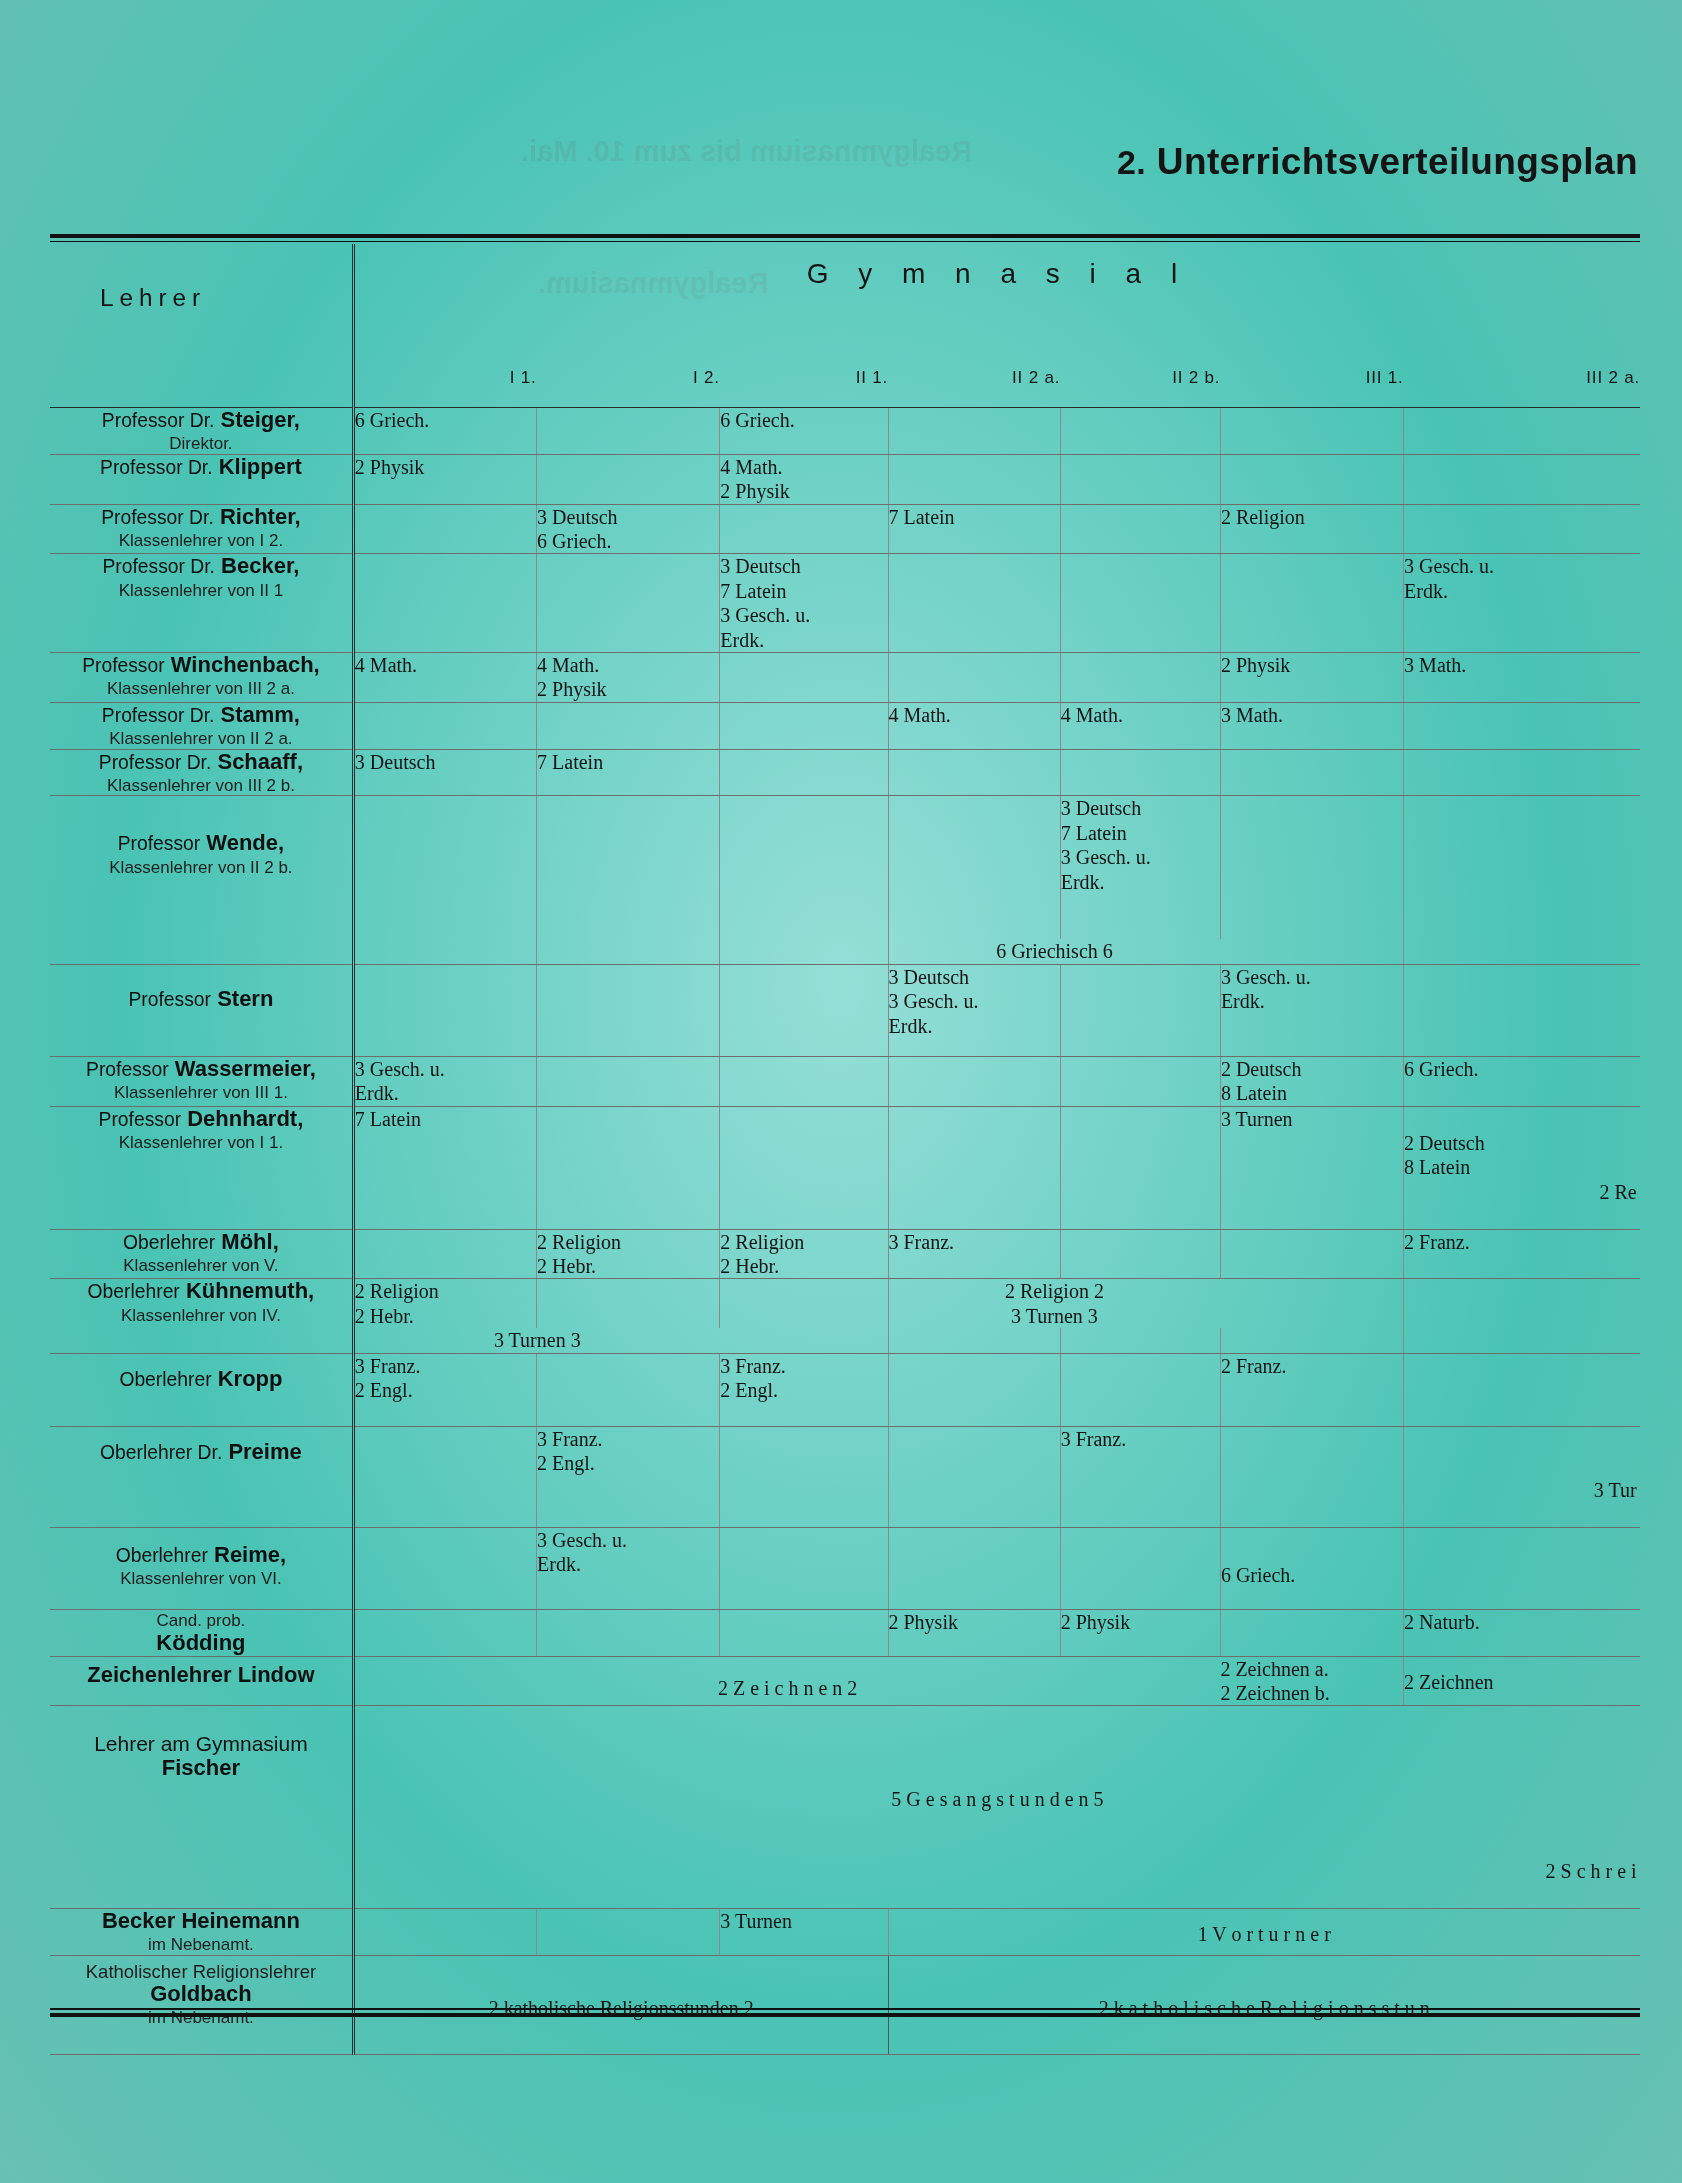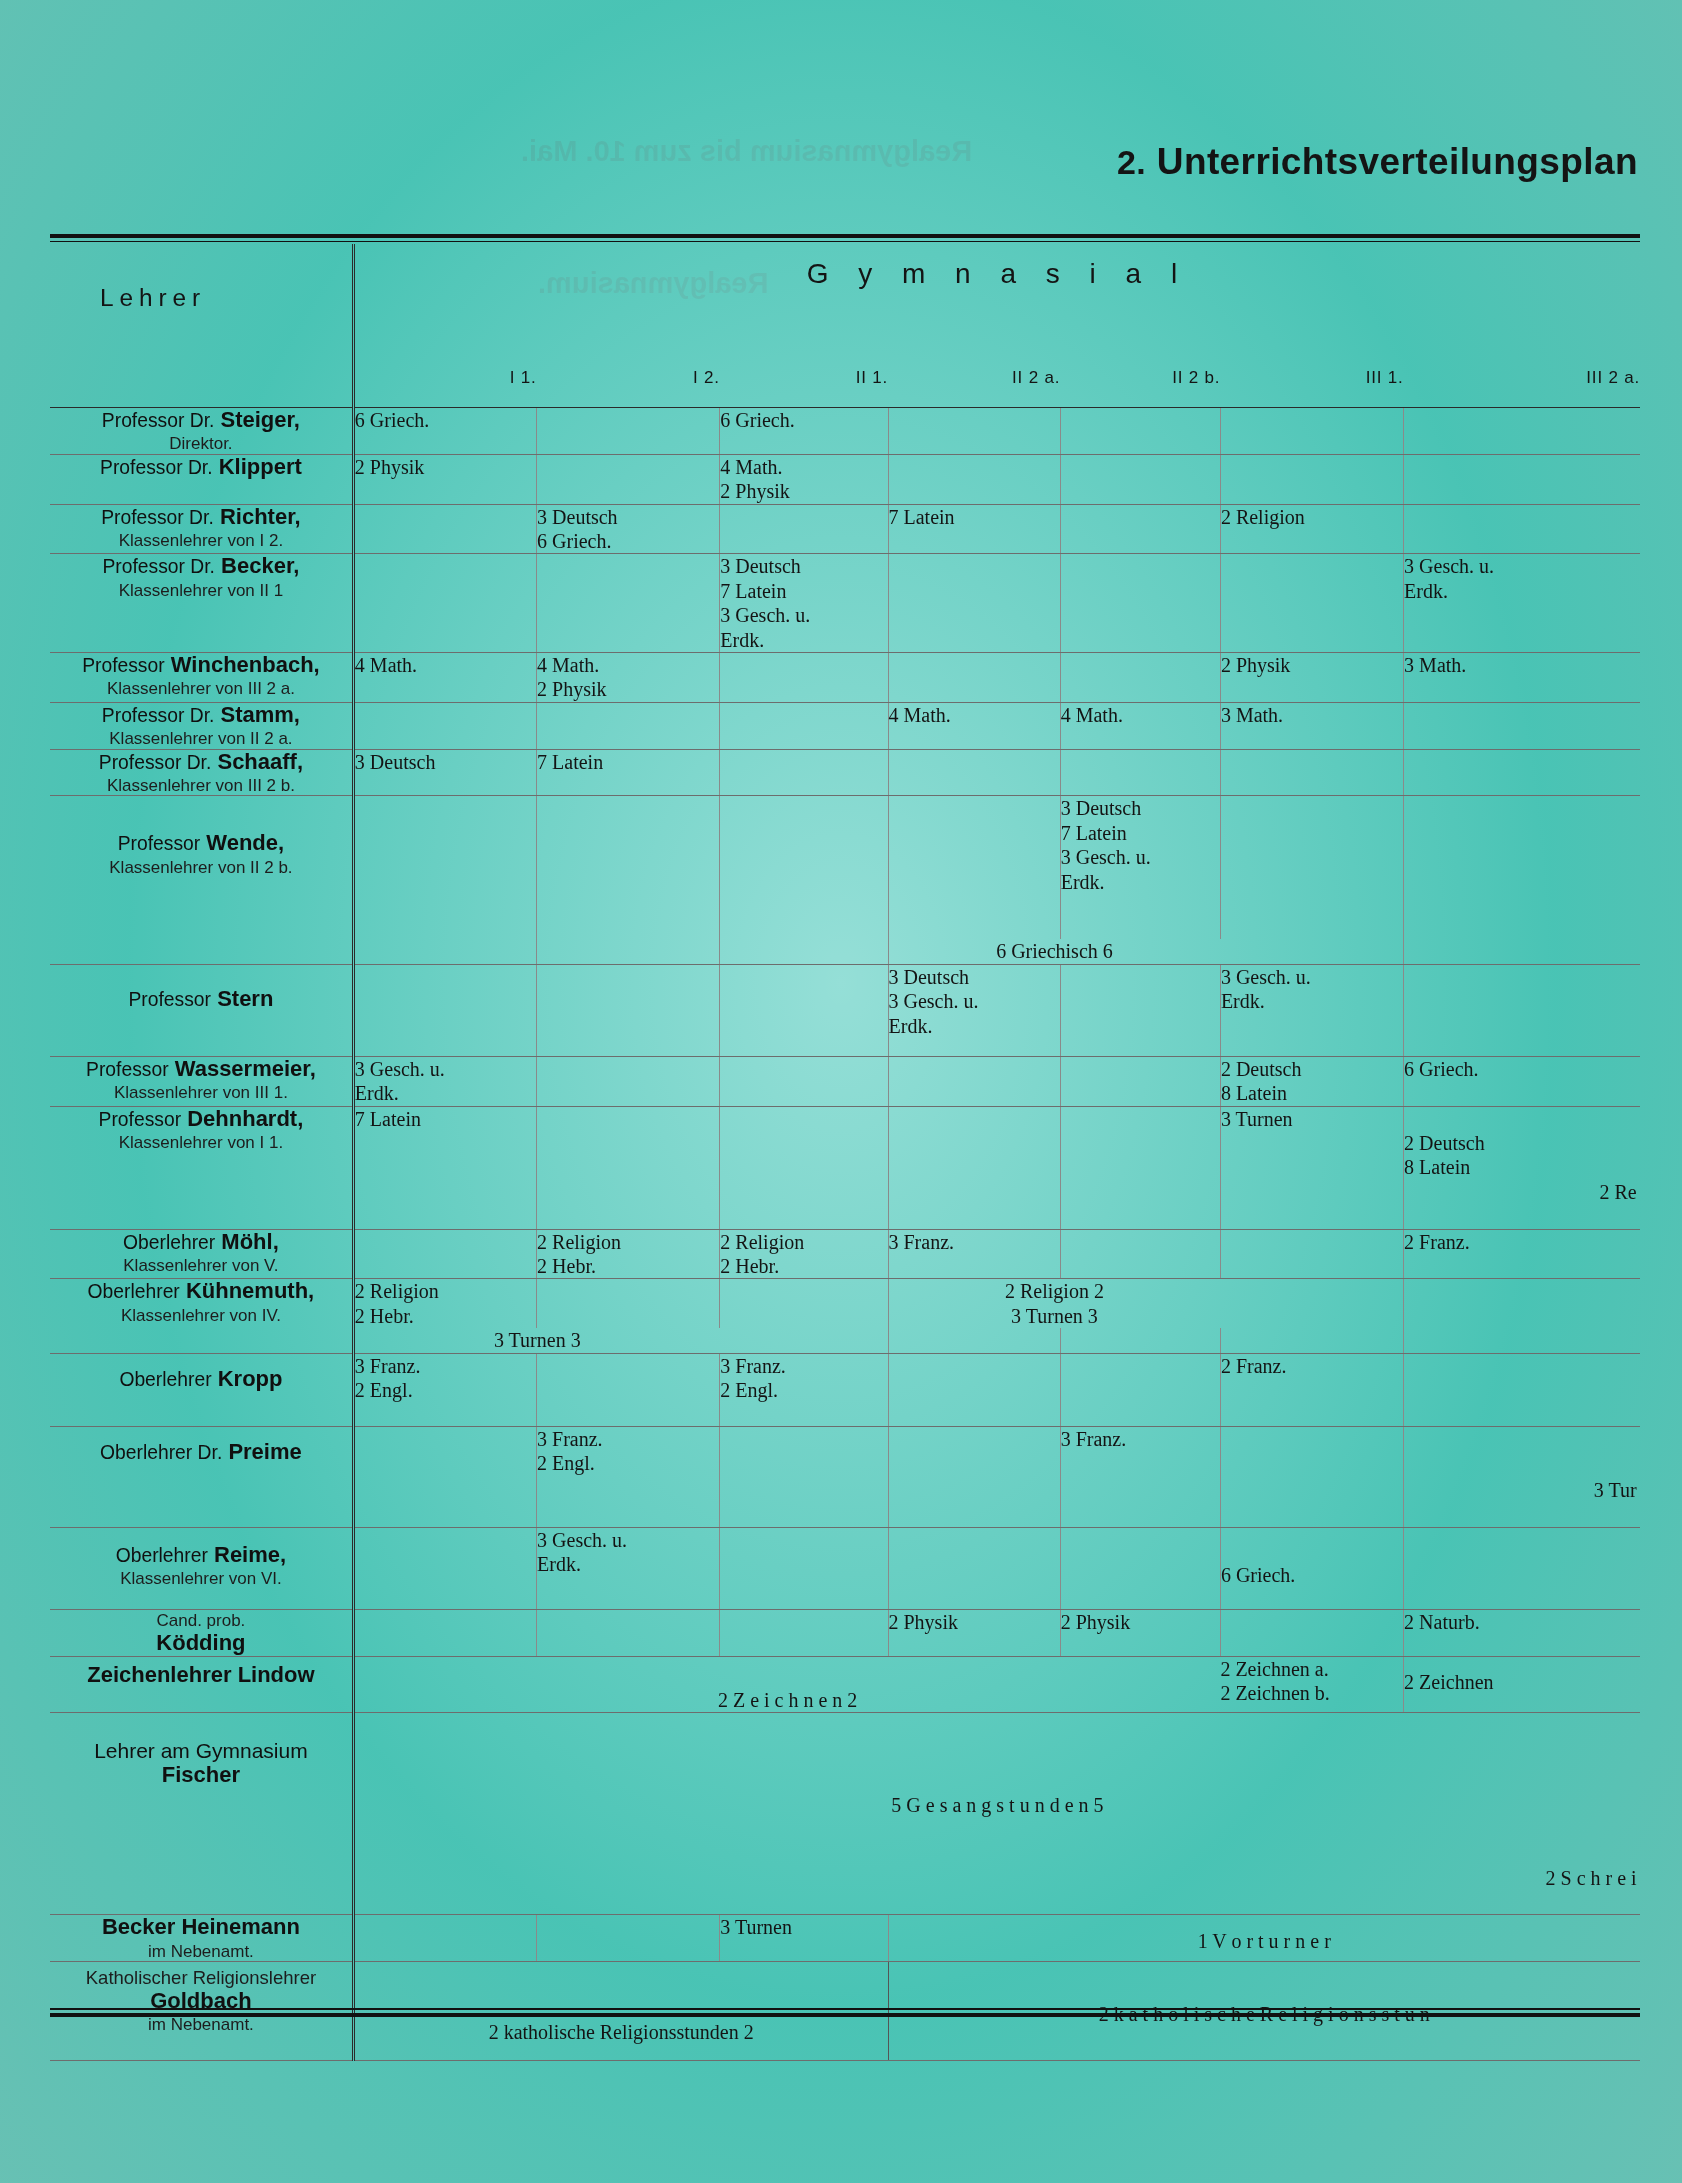--- a/index.html
+++ b/index.html
@@ -554,21 +554,21 @@
         <td class="cell">2 Physik</td>
         <td class="cell">2 Physik</td>
         <td class="cell"></td>
         <td class="cell nb">2 Naturb.</td>
       </tr>
 
       <tr>
         <td class="teacher">
           <div class="name" style="margin-top:6.7px;">Zeichenlehrer Lindow</div>
         </td>
-        <td class="cell center nb" colspan="5" style="padding-top:31px;">2   Z e i c h n e n   2</td>
+        <td class="cell center nb" colspan="5" style="padding-top:19px;">2   Z e i c h n e n   2</td>
         <td class="cell">2 Zeichnen a.
 2 Zeichnen b.</td>
         <td class="cell nb" style="padding-top:13.5px;">2 Zeichnen</td>
       </tr>
 
       <tr>
         <td class="teacher" style="height:141px;">
           <div class="name" style="margin-top:26px; font-weight:normal; font-size:21px;">Lehrer am Gymnasium</div>
           <div class="name">Fischer</div>
         </td>
@@ -588,21 +588,21 @@
         <td class="cell">3 Turnen</td>
         <td class="cell nb center" colspan="4" style="padding-top:13.5px;">1 V o r t u r n e r</td>
       </tr>
 
       <tr>
         <td class="teacher" style="height:98px;">
           <div class="sub" style="font-size:18.5px; margin-top:5px;">Katholischer Religionslehrer</div>
           <div class="name">Goldbach</div>
           <div class="sub">im Nebenamt.</div>
         </td>
-        <td class="cell center" colspan="3" style="padding-top:58px; border-right:1.7px solid #555;">2 katholische Religionsstunden 2</td>
+        <td class="cell center" colspan="3" style="padding-top:40px; border-right:1.7px solid #555;">2 katholische Religionsstunden 2</td>
         <td class="cell nb center" colspan="4" style="padding-top:40px;">2  k a t h o l i s c h e   R e l i g i o n s s t u n</td>
       </tr>
 
     </tbody>
       </table>
   </div>
 
   <div class="rule-bottom"></div>
 
 </div>

